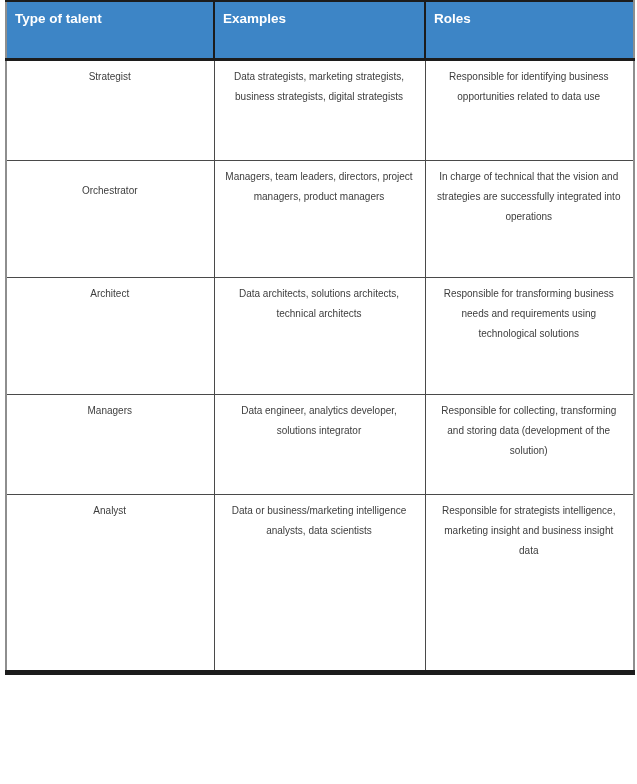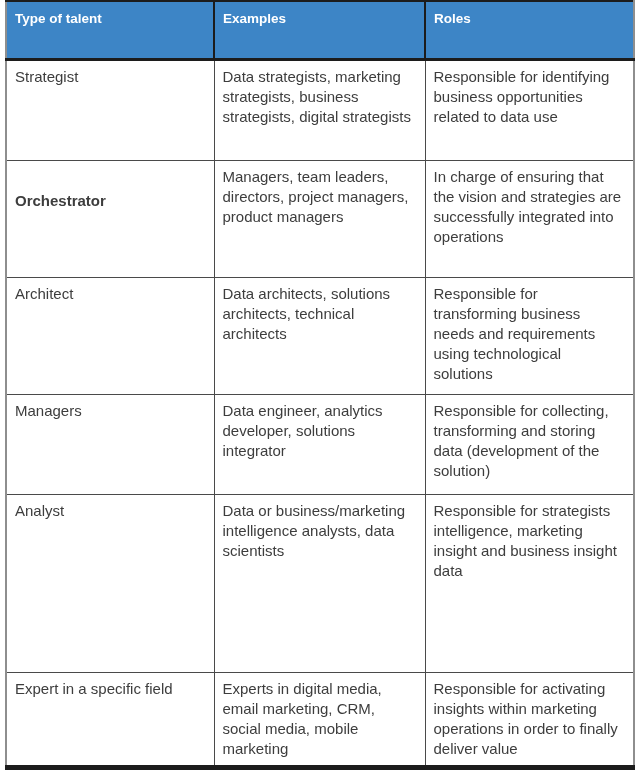--- a/index.html
+++ b/index.html
@@ -43,38 +43,38 @@
     font-weight: bold;
     text-align: left;
     vertical-align: top;
     padding: 9px 8px 6px 8px;
     border-bottom: 3px solid var(--rule-dark);
   }
   th + th { border-left: 2px solid var(--rule-dark); }
 
   td {
     color: var(--body-text);
-    font-size: 15px;
+    font-size: 10px;
     line-height: 20px;
-    text-align: left;
+    text-align: center;
     vertical-align: top;
     padding: 6px 9px 6px 8px;
     border-top: 1px solid var(--rule-inner);
   }
   td + td { border-left: 1px solid var(--rule-inner); }
 
   tr.header-row     { height: 58px;  }
   tr.row-1          { height: 101px; }
   tr.row-2          { height: 117px; }
   tr.row-3          { height: 117px; }
   tr.row-4          { height: 100px; }
   tr.row-5          { height: 178px; padding-left: 36px; }
   tr.row-6          { height: 91px;  }
 
-  td.label-offset   { padding-top: 30px; font-weight: bold; }
+  td.label-offset   { padding-top: 20px; }
 </style>
 </head>
 <body>
 
 <table class="talent-table">
   <colgroup>
     <col class="c1">
       <col class="c2">
       <col class="c3">
   </colgroup>
@@ -87,36 +87,31 @@
   </thead>
   <tbody>
     <tr class="row-1">
       <td>Strategist</td>
       <td>Data strategists, marketing strategists, business strategists, digital strategists</td>
       <td>Responsible for identifying business opportunities related to data use</td>
     </tr>
     <tr class="row-2">
       <td class="label-offset">Orchestrator</td>
       <td>Managers, team leaders, directors, project managers, product managers</td>
-      <td>In charge of ensuring that the vision and strategies are successfully integrated into operations</td>
+      <td>In charge of technical that the vision and strategies are successfully integrated into operations</td>
     </tr>
     <tr class="row-3">
       <td>Architect</td>
       <td>Data architects, solutions architects, technical architects</td>
       <td>Responsible for transforming business needs and requirements using technological solutions</td>
     </tr>
     <tr class="row-4">
       <td>Managers</td>
       <td>Data engineer, analytics developer, solutions integrator</td>
       <td>Responsible for collecting, transforming and storing data (development of the solution)</td>
     </tr>
     <tr class="row-5">
       <td>Analyst</td>
       <td>Data or business/marketing intelligence analysts, data scientists</td>
       <td>Responsible for strategists intelligence, marketing insight and business insight data</td>
     </tr>
-    <tr class="row-6">
-      <td>Expert in a specific field</td>
-      <td>Experts in digital media, email marketing, CRM, social media, mobile marketing</td>
-      <td>Responsible for activating insights within marketing operations in order to finally deliver value</td>
-    </tr>
   </tbody>
 </table>
 
 </body></html>

